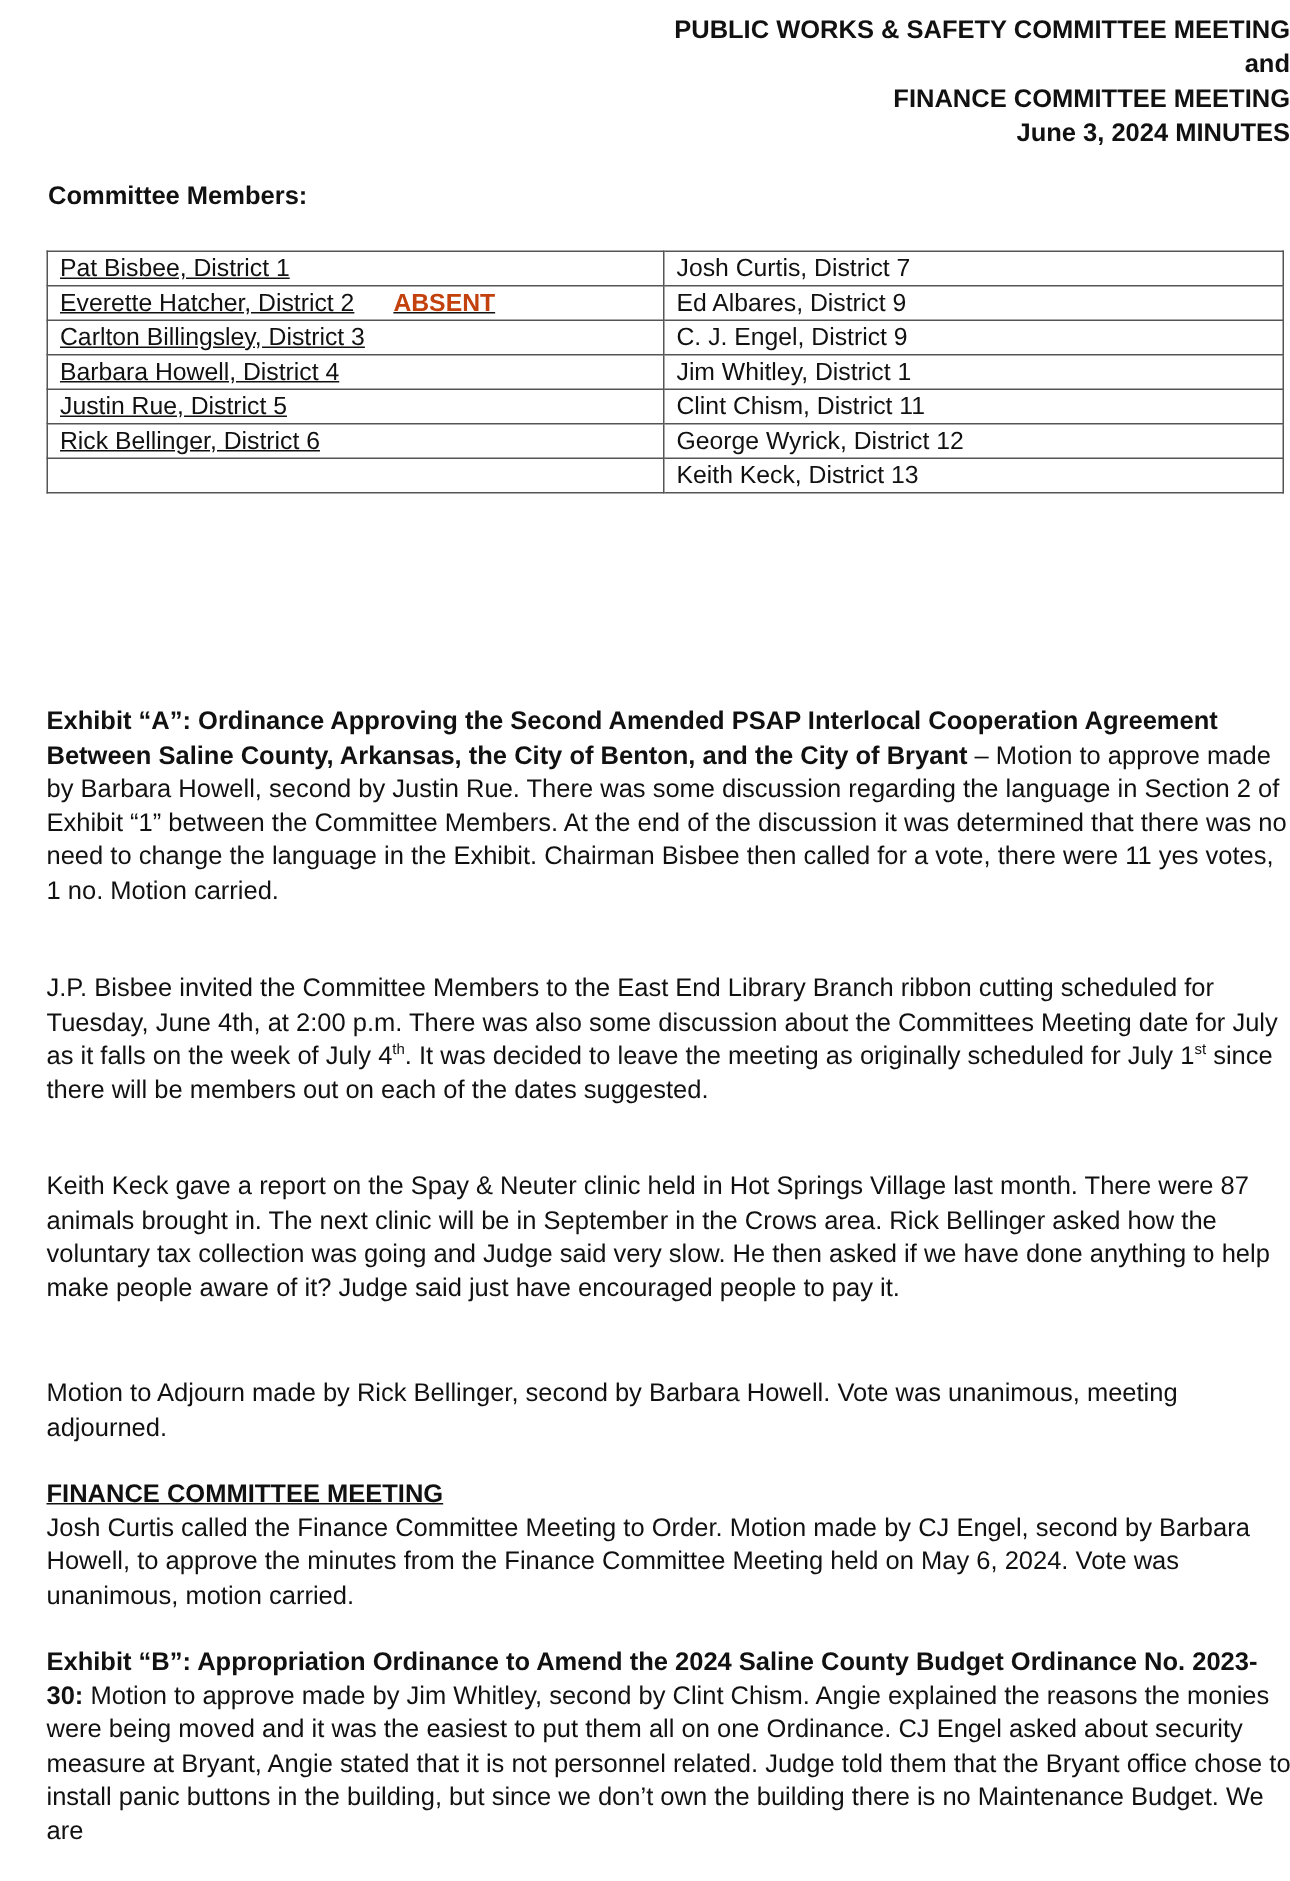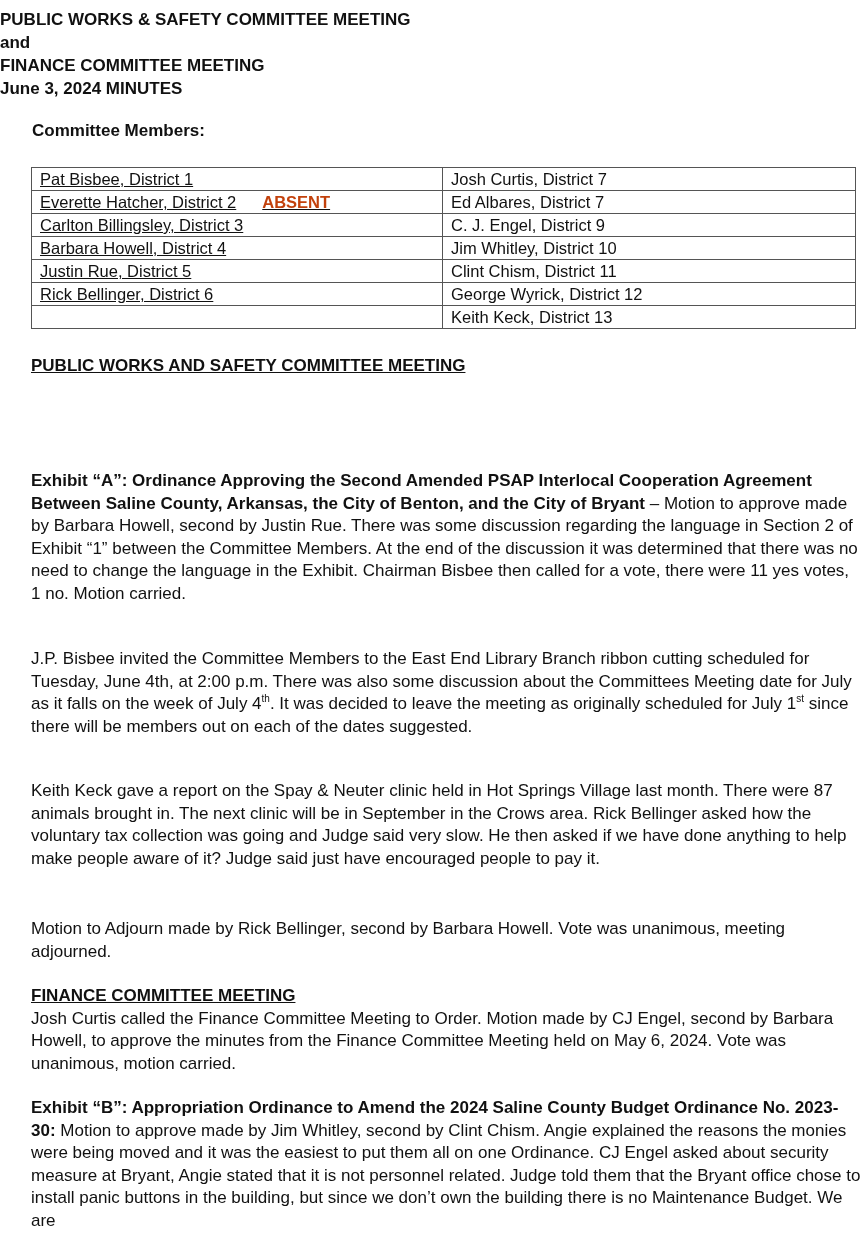--- a/index.html
+++ b/index.html
@@ -1,18 +1,18 @@
 <!DOCTYPE html>
 <html><head>
 <meta charset="utf-8">
 <style>
   html, body { margin:0; padding:0; background:#ffffff; }
   body { width:860px; height:1254px; overflow:hidden; position:relative;
          font-family:"Liberation Sans", sans-serif; color:#111; }
-  .title { position:absolute; left:0; width:860px; text-align:left;
+  .title { position:absolute; left:0; width:860px; text-align:right;
            font-weight:bold; font-size:17px; line-height:20px; }
   .members-label { position:absolute; left:32px; top:121px; font-weight:bold; font-size:17px; }
   table.members { position:absolute; left:31px; top:167px; width:825px;
                   border-collapse:collapse; font-size:16.5px; }
   table.members td { border:1px solid #555; height:22px; padding:0 0 0 8px; line-height:22px; vertical-align:middle; }
   table.members td.left { width:402px;text-decoration:underline; }
   .absent { color:#c2410c; font-weight:bold; margin-left:26px; }
   .section { position:absolute; left:31px; width:830px; font-size:17px; line-height:22.5px; }
   .section-head { font-weight:bold; text-decoration:underline; }
   p { margin:0; }
@@ -30,47 +30,46 @@
 <div class="members-label">Committee Members:</div>
 
 <table class="members">
   <tbody>
       <tr>
     <td class="left">Pat Bisbee, District 1</td>
     <td>Josh Curtis, District 7</td>
   </tr>
   <tr>
     <td class="left"><span>Everette Hatcher, District 2</span><span class="absent">ABSENT</span></td>
-    <td>Ed Albares, District 7</td>
+    <td>Ed Albares, District 9</td>
   </tr>
   <tr>
     <td class="left">Carlton Billingsley, District 3</td>
     <td>C. J. Engel, District 9</td>
   </tr>
   <tr>
     <td class="left">Barbara Howell, District 4</td>
-    <td>Jim Whitley, District 10</td>
+    <td>Jim Whitley, District 1</td>
   </tr>
   <tr>
     <td class="left">Justin Rue, District 5</td>
     <td>Clint Chism, District 11</td>
   </tr>
   <tr>
     <td class="left">Rick Bellinger, District 6</td>
     <td>George Wyrick, District 12</td>
   </tr>
   <tr>
     <td class="left"></td>
     <td>Keith Keck, District 13</td>
   </tr>
 </tbody>
   </table>
 
 <div class="section" style="top:355px;">
-  <div class="section-head">PUBLIC WORKS AND SAFETY COMMITTEE MEETING</div>
 </div>
 
 <div class="section" style="top:470px;">
   <p><span class="bold">Exhibit “A”:  Ordinance Approving the Second Amended PSAP Interlocal Cooperation Agreement Between Saline County, Arkansas, the City of Benton, and the City of Bryant</span><span> – Motion to approve made by Barbara Howell, second by Justin Rue.  There was some discussion regarding the language in Section 2 of Exhibit “1” between the Committee Members. At the end of the discussion it was determined that there was no need to change the language in the Exhibit.  Chairman Bisbee then called for a vote, there were 11 yes votes, 1 no.  Motion carried.</span></p>
 </div>
 
 <div class="section" style="top:648px;">
   <p><span>J.P. Bisbee invited the Committee Members to the East End Library Branch ribbon cutting scheduled for Tuesday, June 4th, at 2:00 p.m.  There was also some discussion about the Committees Meeting date for July as it falls on the week of July 4</span><sup>th</sup><span>.  It was decided to leave the meeting as originally scheduled for July 1</span><sup>st</sup><span> since there will be members out on each of the dates suggested.</span></p>
 </div>
 

